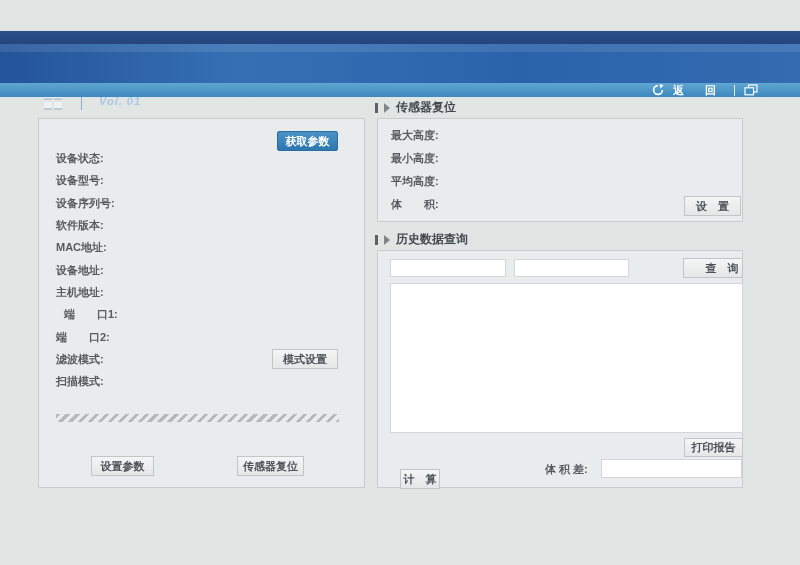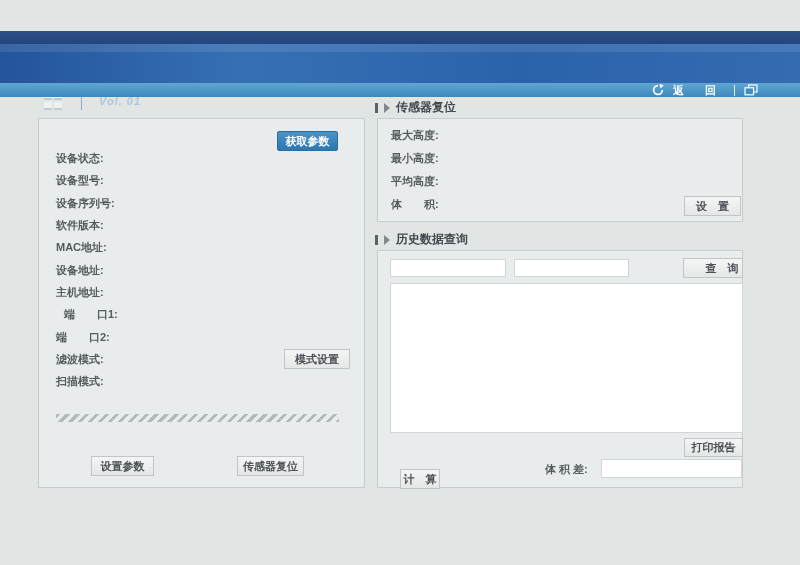--- a/index.html
+++ b/index.html
@@ -106,21 +106,21 @@
     <div class="lbl" style="left:17px;top:77px;">设备序列号:</div>
     <div class="lbl" style="left:17px;top:99px;">软件版本:</div>
     <div class="lbl" style="left:17px;top:121px;">MAC地址:</div>
     <div class="lbl" style="left:17px;top:144px;">设备地址:</div>
     <div class="lbl" style="left:17px;top:166px;">主机地址:</div>
     <div class="lbl" style="left:17px;top:188px;margin-left:8px;">端　　口1:</div>
     <div class="lbl" style="left:17px;top:211px;">端　　口2:</div>
     <div class="lbl" style="left:17px;top:233px;">滤波模式:</div>
     <div class="lbl" style="left:17px;top:255px;">扫描模式:</div>
 
-    <div class="btn" style="left:233px;top:230px;width:66px;height:20px;margin-left:12px;">模式设置</div>
+    <div class="btn" style="left:233px;top:230px;width:66px;height:20px;">模式设置</div>
 
     <div class="hatch" style="left:17px;top:295px;width:283px;"></div>
 
     <div class="btn" style="left:52px;top:337px;width:63px;height:20px;">设置参数</div>
     <div class="btn" style="left:198px;top:337px;width:67px;height:20px;">传感器复位</div>
   </div>
 
   <div class="panel-title" style="left:375px;top:99px;">
     <span class="pt-bar"></span>
     <span class="pt-tri"></span>

